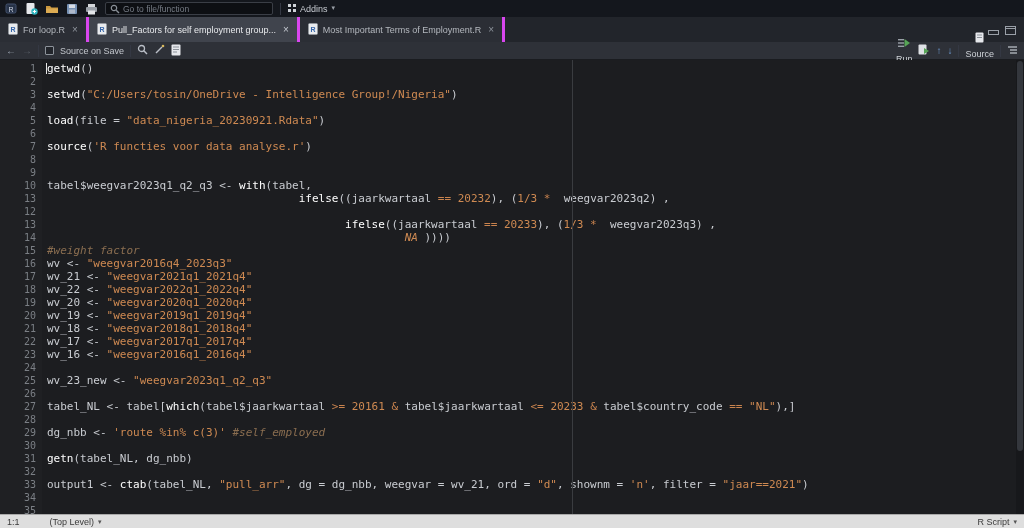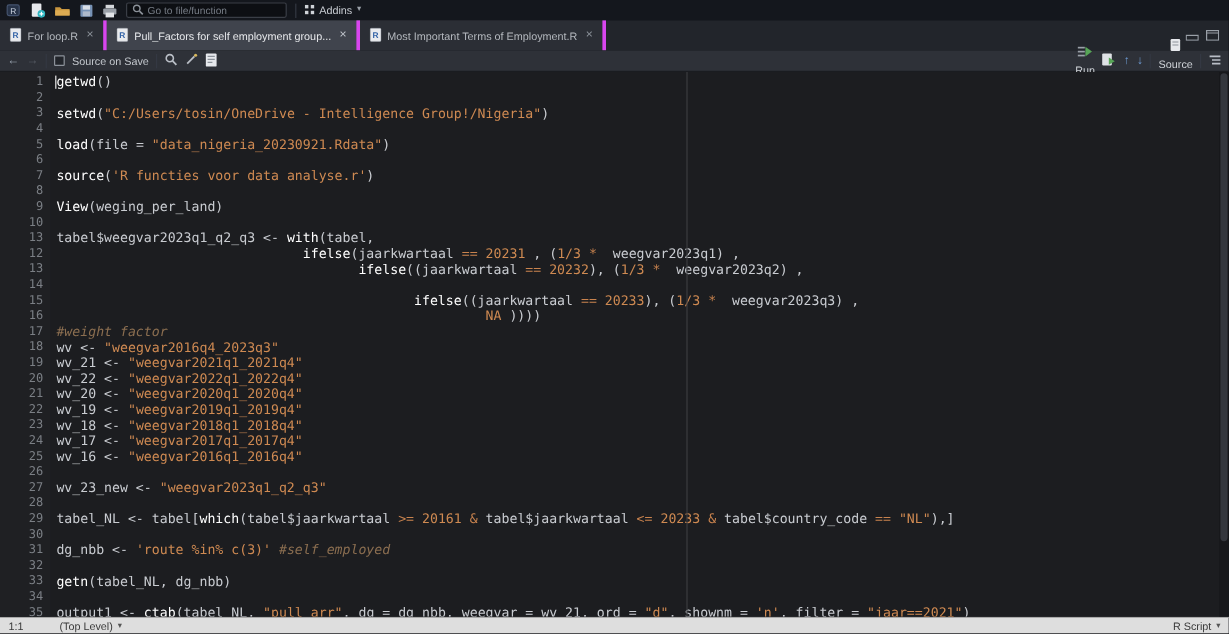--- a/index.html
+++ b/index.html
@@ -5,21 +5,21 @@
   * { box-sizing: border-box; margin: 0; padding: 0; }
   html,body { width:1024px; height:528px; overflow:hidden; background:#101114;
     font-family:"Liberation Sans", sans-serif; }
   .app { width:1024px; height:528px; display:flex; flex-direction:column; }
 
   
   .main-toolbar { height:17px; background:#14171d; display:flex; align-items:center;
     gap:7px; padding:0 5px; flex:0 0 auto; }
   .mt-icon { display:flex; align-items:center; justify-content:center; height:15px; }
   .goto-box { display:flex; align-items:center; gap:3px; background:#0d0f13;
-    border:1px solid #3a3e46; border-radius:2px; height:13px; padding:0 4px; width:134px; }
+    border:1px solid #3a3e46; border-radius:2px; height:13px; padding:0 4px; width:168px; }
   .goto-box input { background:transparent; border:none; outline:none; color:#c7cbd1;
     font-size:8.5px; width:120px; font-family:"Liberation Sans", sans-serif; }
   .goto-box input::placeholder { color:#767c85; }
   .v-sep { width:1px; height:12px; background:#343843; }
   .addins { display:flex; align-items:flex-start; gap:4px; color:#c6cad0; font-size:9px; }
   .caret { font-size:7px; color:#9aa0a8; line-height:1; }
 
   
   .tab-bar { height:25px; background:#22252b; display:flex; align-items:stretch; flex:0 0 auto; }
   .tab { display:flex; align-items:center; gap:5px; padding:0 8px; background:#2b2e35;
@@ -48,21 +48,21 @@
   .gutter { width:42px; flex:0 0 auto; padding:2px 6px 0 0; text-align:right;
     font:10px/13px "DejaVu Sans Mono", monospace; color:#7b7f85; background:#1f2023; }
   .code { flex:1; position:relative; padding:2px 0 0 5px;
     font:11px/13px "DejaVu Sans Mono", monospace; color:#c9ccd1; overflow:hidden; }
   .ln { height:13px; }
   .cl { height:13px; white-space:pre; }
   .tk-fn  { color:var(--function-white,#ffffff); font-weight:normal; }
   .tk-str { color:var(--string-orange,#cf8a52); }
   .tk-num { color:var(--number-orange,#cf8a52); }
   .tk-op  { color:var(--operator-orange,#c9834e); }
-  .tk-kw  { color:var(--string-orange,#cf8a52); }
+  .tk-kw  { color:var(--string-orange,#cf8a52);font-style:italic; }
   .tk-com { color:var(--comment-brown,#8b6e50); font-style:italic; }
   .margin-line { position:absolute; left:572px; top:0; bottom:0; width:1px;
     background:#3a3c40; }
   .text-cursor { position:absolute; left:46px; top:3px; width:1px; height:11px; background:#e8e8e8; }
   .scrollbar { position:absolute; right:0; top:0; bottom:0; width:8px; background:#17181b; }
   .scrollbar-thumb { position:absolute; top:1px; right:1px; width:6px; height:86%;
     background:#34373d; border-radius:3px; }
 
   
   .status-bar { height:14px; background:#dedede; border-top:1px solid #a9a9a9;
@@ -283,24 +283,22 @@
       </div>
     <div class="code">
         <div class="cl"><span class="tk-fn">getwd</span><span>()</span></div>
         <div class="cl"> </div>
         <div class="cl"><span class="tk-fn">setwd</span><span>(</span><span class="tk-str">"C:/Users/tosin/OneDrive - Intelligence Group!/Nigeria"</span><span>)</span></div>
         <div class="cl"> </div>
         <div class="cl"><span class="tk-fn">load</span><span>(file = </span><span class="tk-str">"data_nigeria_20230921.Rdata"</span><span>)</span></div>
         <div class="cl"> </div>
         <div class="cl"><span class="tk-fn">source</span><span>(</span><span class="tk-str">'R functies voor data analyse.r'</span><span>)</span></div>
         <div class="cl"> </div>
-        <div class="cl"><span class="tk-fn">View</span><span>(weging_per_land)</span></div>
         <div class="cl"> </div>
         <div class="cl"><span>tabel$weegvar2023q1_q2_q3 &lt;- </span><span class="tk-fn">with</span><span>(tabel,</span></div>
-        <div class="cl"><span>                               </span><span class="tk-fn">ifelse</span><span>(jaarkwartaal </span><span class="tk-op">==</span><span> </span><span class="tk-num">20231</span><span> , (</span><span class="tk-num">1/3</span><span> </span><span class="tk-op">*</span><span>  weegvar2023q1) ,</span></div>
         <div class="cl"><span>                                      </span><span class="tk-fn">ifelse</span><span>((jaarkwartaal </span><span class="tk-op">==</span><span> </span><span class="tk-num">20232</span><span>), (</span><span class="tk-num">1/3</span><span> </span><span class="tk-op">*</span><span>  weegvar2023q2) ,</span></div>
         <div class="cl"> </div>
         <div class="cl"><span>                                             </span><span class="tk-fn">ifelse</span><span>((jaarkwartaal </span><span class="tk-op">==</span><span> </span><span class="tk-num">20233</span><span>), (</span><span class="tk-num">1/3</span><span> </span><span class="tk-op">*</span><span>  weegvar2023q3) ,</span></div>
         <div class="cl"><span>                                                      </span><span class="tk-kw">NA</span><span> ))))</span></div>
         <div class="cl"><span class="tk-com">#weight factor</span></div>
         <div class="cl"><span>wv &lt;- </span><span class="tk-str">"weegvar2016q4_2023q3"</span></div>
         <div class="cl"><span>wv_21 &lt;- </span><span class="tk-str">"weegvar2021q1_2021q4"</span></div>
         <div class="cl"><span>wv_22 &lt;- </span><span class="tk-str">"weegvar2022q1_2022q4"</span></div>
         <div class="cl"><span>wv_20 &lt;- </span><span class="tk-str">"weegvar2020q1_2020q4"</span></div>
         <div class="cl"><span>wv_19 &lt;- </span><span class="tk-str">"weegvar2019q1_2019q4"</span></div>

